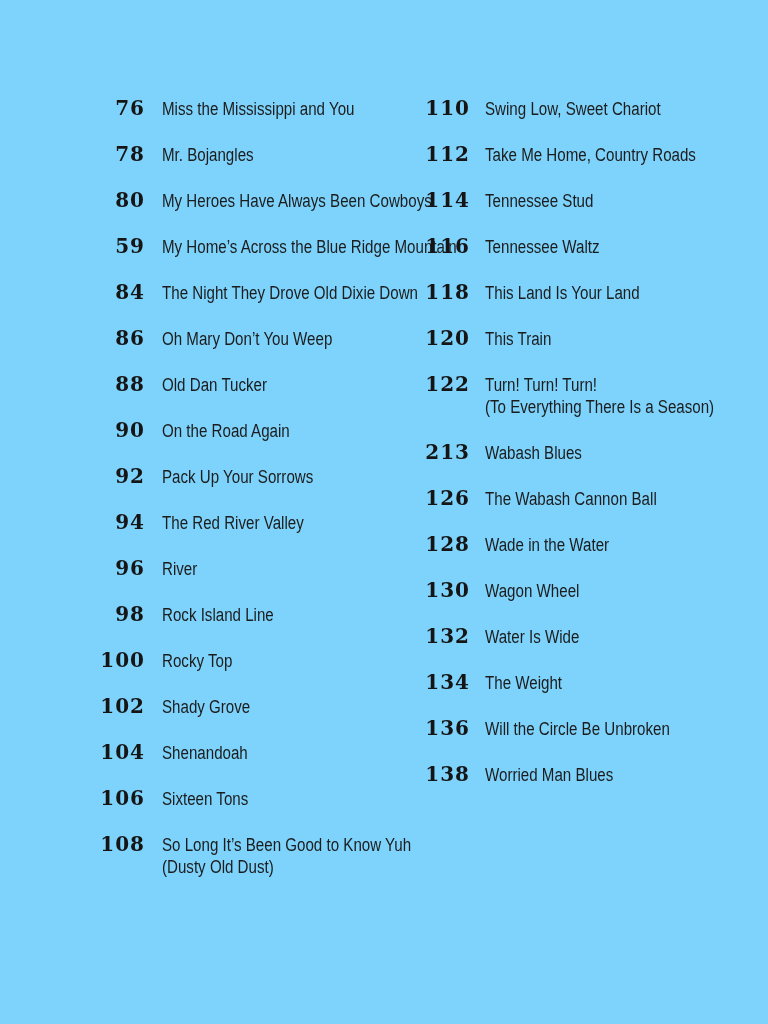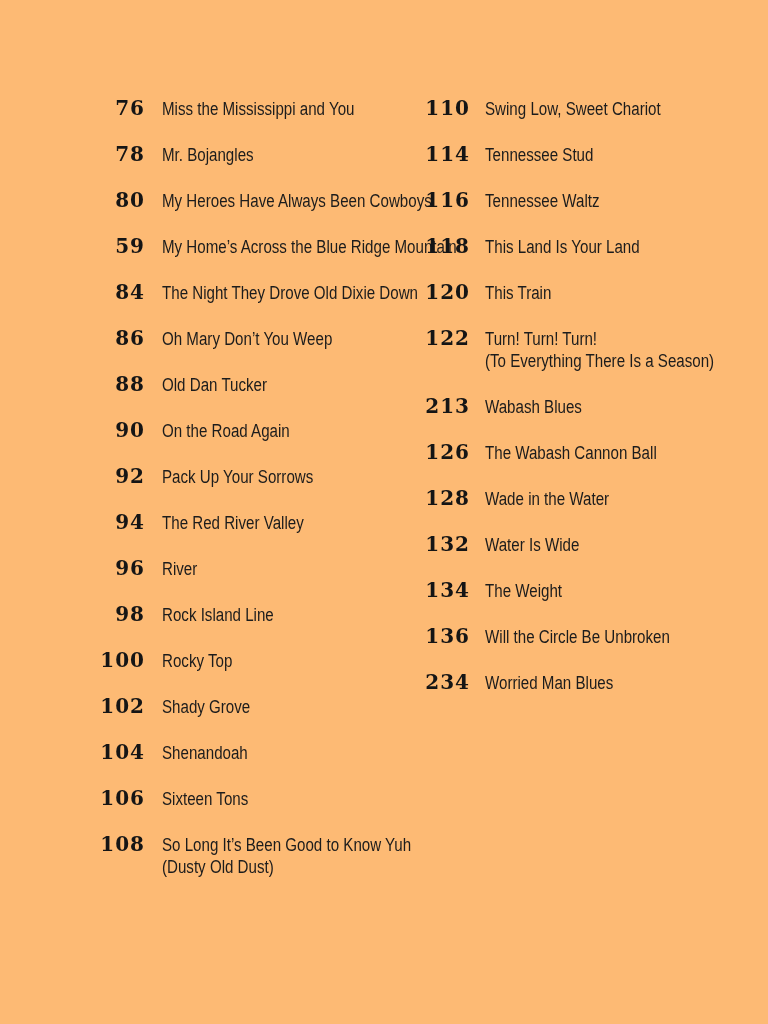--- a/index.html
+++ b/index.html
@@ -11,21 +11,21 @@
     width: 768px;
     height: 1024px;
     position: relative;
     overflow: hidden;
     font-family: "Liberation Sans", sans-serif;
     color: #1a1a1a;
   }
   .page {
     position: absolute;
     inset: 0;
-    background: #fdba74;
+    background: #7dd3fc;
   }
   .toc-column {
     position: absolute;
     top: 97px;
   }
   .toc-column.left  { left: 100px; width: 330px; }
   .toc-column.right { left: 425px; width: 330px; }
   .entry {
     display: flex;
     align-items: baseline;
@@ -200,20 +200,27 @@
 </div>
   <div class="toc-column right">
   <div class="entry">
     <span class="num">110</span>
     <span class="titlewrap">
       <span class="title">Swing Low, Sweet Chariot</span>
 
     </span>
   </div>
 
+  <div class="entry">
+    <span class="num">112</span>
+    <span class="titlewrap">
+      <span class="title">Take Me Home, Country Roads</span>
+
+    </span>
+  </div>
 
   <div class="entry">
     <span class="num">114</span>
     <span class="titlewrap">
       <span class="title">Tennessee Stud</span>
 
     </span>
   </div>
 
   <div class="entry">
@@ -265,20 +272,27 @@
   </div>
 
   <div class="entry">
     <span class="num">128</span>
     <span class="titlewrap">
       <span class="title">Wade in the Water</span>
 
     </span>
   </div>
 
+  <div class="entry">
+    <span class="num">130</span>
+    <span class="titlewrap">
+      <span class="title">Wagon Wheel</span>
+
+    </span>
+  </div>
 
   <div class="entry">
     <span class="num">132</span>
     <span class="titlewrap">
       <span class="title">Water Is Wide</span>
 
     </span>
   </div>
 
   <div class="entry">
@@ -291,21 +305,21 @@
 
   <div class="entry">
     <span class="num">136</span>
     <span class="titlewrap">
       <span class="title">Will the Circle Be Unbroken</span>
 
     </span>
   </div>
 
   <div class="entry">
-    <span class="num">234</span>
+    <span class="num">138</span>
     <span class="titlewrap">
       <span class="title">Worried Man Blues</span>
 
     </span>
   </div>
 
 </div>
 </div>
 
 </body></html>

